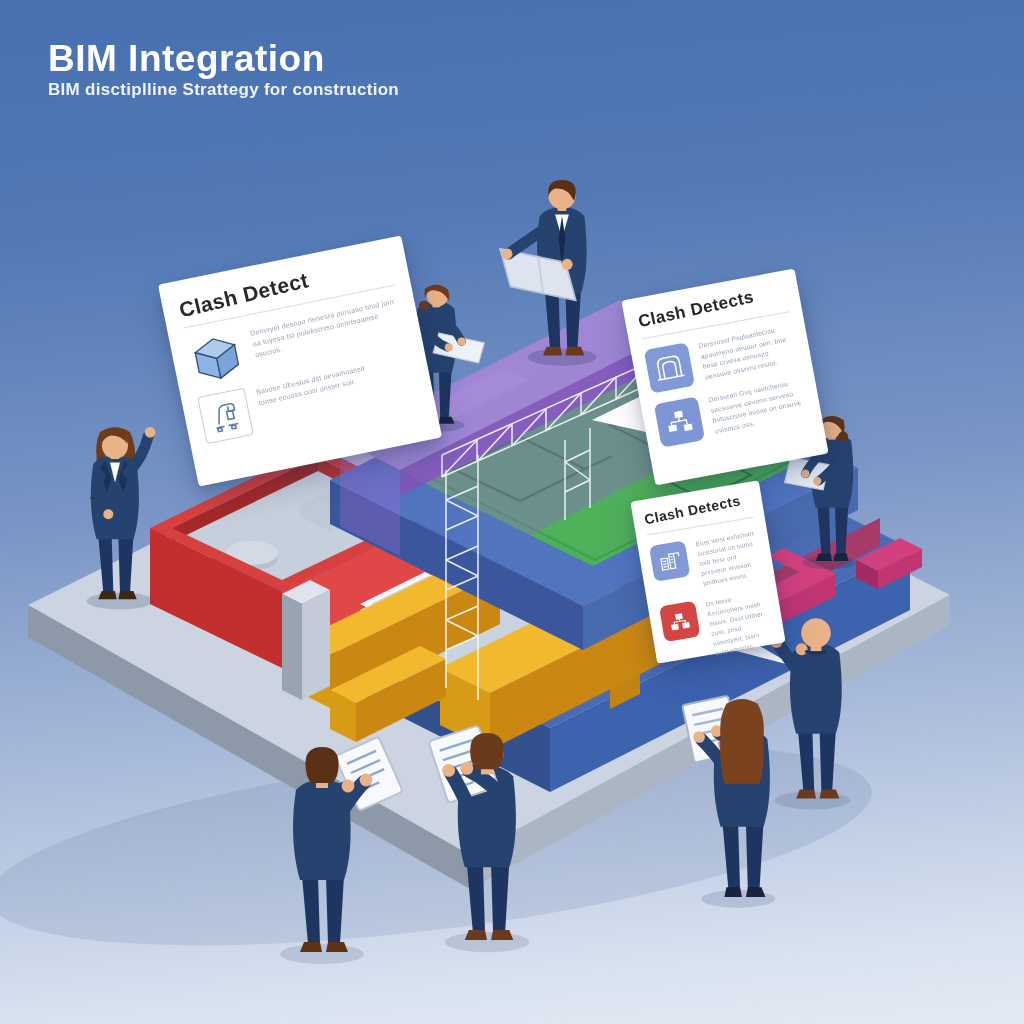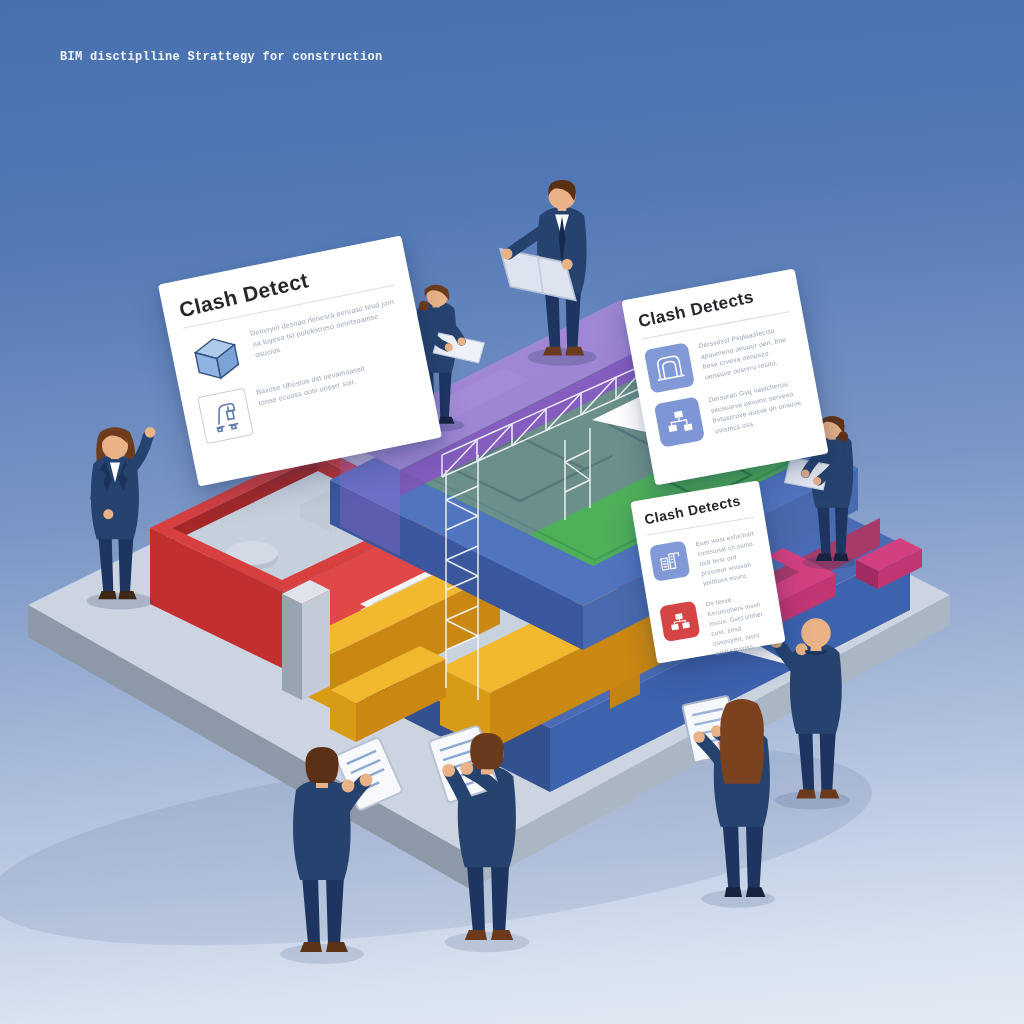--- a/index.html
+++ b/index.html
@@ -4,21 +4,21 @@
 <style>
   html,body{margin:0;padding:0;}
   body{font-family:"Liberation Sans",sans-serif;}
   .stage{position:relative;width:1024px;height:1024px;overflow:hidden;
          background:linear-gradient(175deg,#4770b0 0%,#5379b6 22%,#7b96c6 48%,#aebfdc 72%,#d9e2f0 92%,#e3eaf4 100%);}
   .scene{position:absolute;left:0;top:0;z-index:1;}
   
   .header{position:absolute;left:48px;top:38px;z-index:5;color:#fff;}
   .header h1{margin:0;font-size:37px;font-weight:700;letter-spacing:.5px;color:#fdfdfe;}
   .header .sub{margin:7px 0 2px;font-size:14px;color:#a7bbdc;letter-spacing:.4px;}
-  .header .tagline{margin:12px;font-size:12px;font-weight:600;color:#eef4fc;letter-spacing:.3px;font-family:Liberation Mono, monospace;}
+  .header .tagline{margin:0;font-size:17px;font-weight:600;color:#eef4fc;letter-spacing:.3px;}
   
   .card{position:absolute;z-index:3;background:#fff;border-radius:4px;box-sizing:border-box;
         box-shadow:0 14px 30px rgba(25,45,85,.28),0 4px 10px rgba(25,45,85,.15);}
   .card h3{margin:0;font-weight:700;color:#25272c;letter-spacing:.4px;transform:rotate(-2deg);}
   .rule{height:1px;background:#d9dde4;margin:9px 0 11px;}
   .row{display:flex;gap:11px;align-items:flex-start;margin-bottom:11px;}
   .para{margin:0;color:#949eb2;letter-spacing:.25px;line-height:1.6;transform:rotate(-1.2deg);}
   .tile{flex:0 0 auto;border-radius:7px;display:flex;align-items:center;justify-content:center;}
   .tile.blue{background:#8299d8;} .tile.blue2{background:#7e96d6;} .tile.red{background:#d64545;}
   .tile.outline{background:#fff;border:1px solid #c7cdd8;border-radius:4px;}
@@ -330,20 +330,21 @@
     <circle cx="-19" cy="-82" r="3.2" fill="#eab287"></circle>
     <path d="M10,-66 C4,-74 -3,-79 -9,-82" stroke="#26436f" stroke-width="7" fill="none" stroke-linecap="round"></path>
     <circle cx="-10" cy="-83" r="3.2" fill="#eab287"></circle>
     <rect x="-3" y="-86" width="6" height="6" fill="#eab287"></rect>
     <circle cx="0" cy="-90.5" r="8.3" fill="#eab287"></circle>
     <path d="M-8.3,-92 Q-8.3,-100.5 0,-100.5 Q8.3,-100.5 8.3,-92 Q8.3,-85 5,-82.5 L-5,-82.5 Q-8.3,-85 -8.3,-92 Z" fill="#6a3a1c"></path>
   </g>
 </svg>
 
 <div class="header">
+  <h1>BIM Integration</h1>
   <p class="tagline">BIM disctiplline Strattegy for construction</p>
 </div>
 
 <div class="card card-left">
   <h3>Clash Detect</h3>
   <div class="rule"></div>
   <div class="row">
     <svg width="54" height="48" viewBox="0 0 54 48">
       <polygon points="7,15 27,5 47,15 27,25" fill="#aecbec" stroke="#32517e" stroke-width="1.4"></polygon>
       <polygon points="7,15 27,25 27,45 7,35" fill="#8fb4e4" stroke="#32517e" stroke-width="1.4"></polygon>

